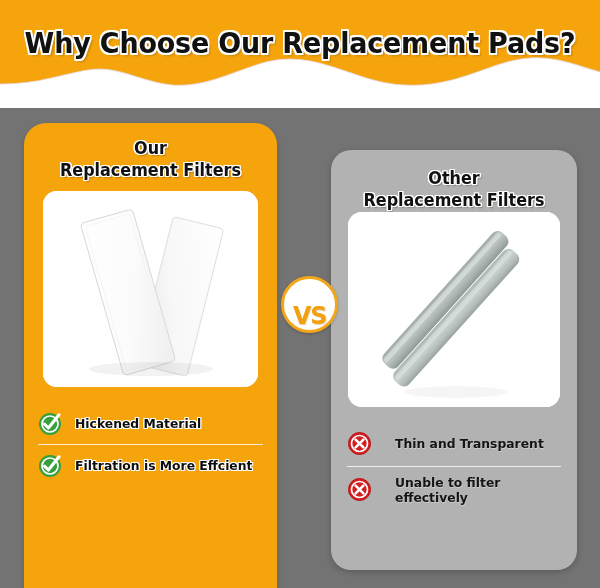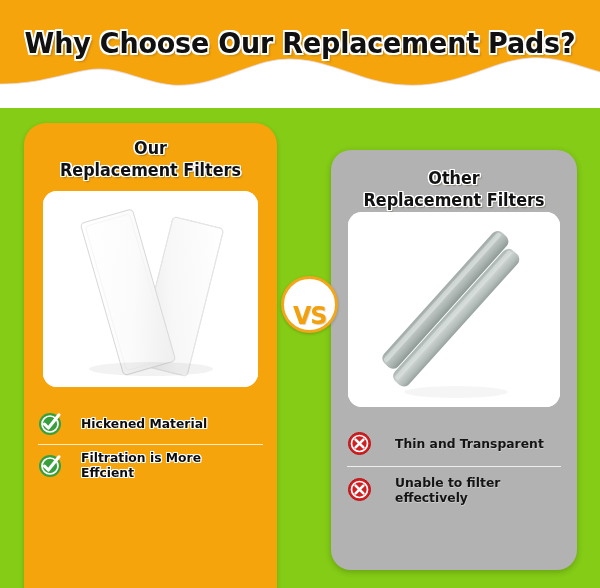--- a/index.html
+++ b/index.html
@@ -7,21 +7,21 @@
   html, body {
     width:600px; height:588px;
     background:#ffffff;
     font-family:"Liberation Sans", sans-serif;
     overflow:hidden;
   }
 
   #infographic {
     position:relative;
     width:600px; height:588px;
-    background:#84cc16;
+    background:#737373;
   }
 
   
   .header {
     position:absolute;
     left:0; top:0;
     width:600px; height:108px;
     overflow:hidden;
   }
   .header-bg {
@@ -132,21 +132,21 @@
     position:absolute;
     left:0; width:100%;
   }
   .card-ours  .feature-list { top:280px; padding:0 14px; }
   .card-other .feature-list { top:270px; padding:0 16px; }
 
   .feature-row {
     position:relative;
     display:flex;
     align-items:center;
-    gap:18px;
+    gap:12px;
     min-height:41px;
     padding:2px 0;
   }
   .card-other .feature-row { min-height:46px; gap:23px; }
 
   .feature-row + .feature-row {
     border-top:1.5px solid rgba(255,255,255,0.78);
   }
 
   .feature-icon {

